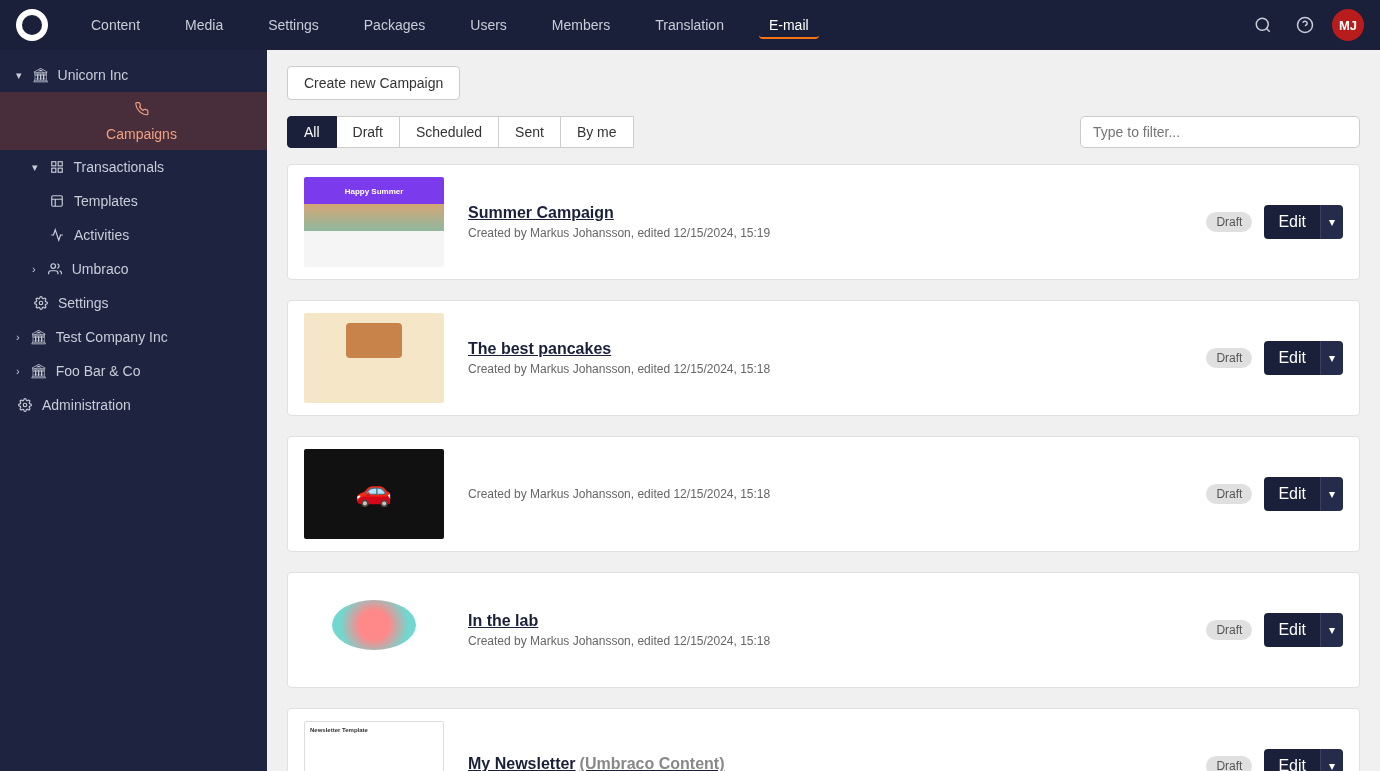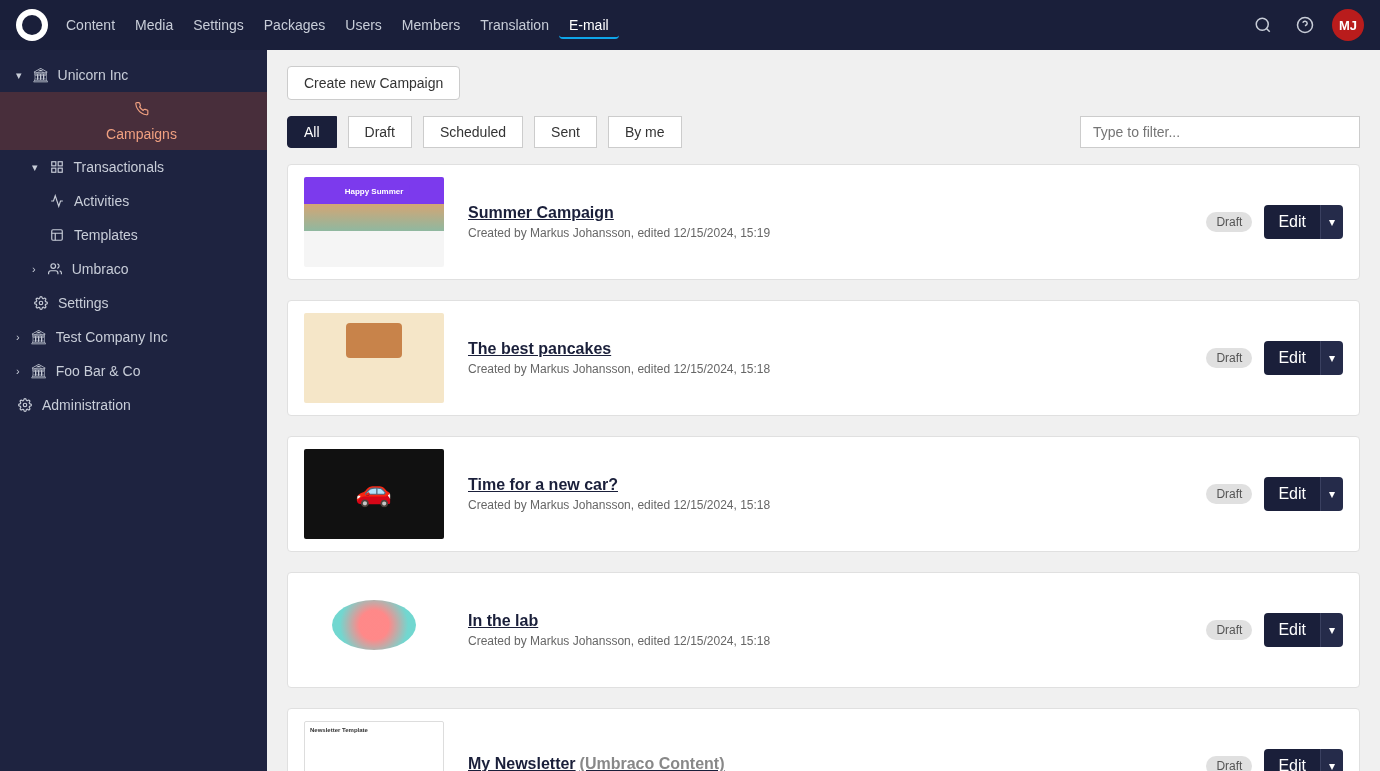--- a/index.html
+++ b/index.html
@@ -5,21 +5,21 @@
     * { box-sizing: border-box; margin: 0; padding: 0; }
     body { font-family: -apple-system, BlinkMacSystemFont, 'Segoe UI', sans-serif; background: #f0f0f0; height: 771px; overflow: hidden; }
 
     
     .top-nav {
       background: #1a1f3a;
       height: 50px;
       display: flex;
       align-items: center;
       padding: 0 16px;
-      gap: 0;
+      gap: 25px;
       position: fixed;
       top: 0; left: 0; right: 0;
       z-index: 100;
     }
     .top-nav-logo {
       width: 32px; height: 32px;
       background: white;
       border-radius: 50%;
       display: flex; align-items: center; justify-content: center;
       margin-right: 8px;
@@ -33,21 +33,21 @@
     .nav-link {
       color: #c8cdd8;
       text-decoration: none;
       font-size: 14px;
       padding: 6px 10px;
       border-radius: 4px;
       cursor: pointer;
     }
     .nav-link.active {
       color: white;
-      border-bottom: 2px solid #0ea5e9;
+      border-bottom: 2px solid #f97316;
       padding-bottom: 4px;
     }
     .nav-spacer { flex: 1; }
     .nav-icons {
       display: flex; align-items: center; gap: 12px;
     }
     .nav-icon-btn {
       color: #c8cdd8;
       cursor: pointer;
       font-size: 18px;
@@ -127,21 +127,21 @@
       padding: 8px 16px;
       font-size: 14px;
       cursor: pointer;
       color: #333;
     }
 
     
     .filter-bar {
       display: flex;
       align-items: center;
-      gap: 12px;
+      gap: 0;
       margin-bottom: 16px;
     }
     .filter-tab {
       padding: 7px 16px;
       border: 1px solid #ccc;
       background: white;
       font-size: 14px;
       cursor: pointer;
       color: #333;
       margin-right: -1px;
@@ -150,21 +150,21 @@
     .filter-tab:last-child { border-radius: 0 4px 4px 0; margin-right: 0; }
     .filter-tab.active {
       background: #1a1f3a;
       color: white;
       border-color: #1a1f3a;
       z-index: 1;
     }
     .filter-spacer { flex: 1; }
     .filter-input {
       border: 1px solid #ccc;
-      border-radius: 0;
+      border-radius: 5px;
       padding: 7px 12px;
       font-size: 14px;
       width: 280px;
       background: white;
     }
 
     
     .campaign-list {
       display: flex;
       flex-direction: column;
@@ -365,33 +365,33 @@
             <rect x="14" y="3" width="7" height="7"></rect>
             <rect x="14" y="14" width="7" height="7"></rect>
             <rect x="3" y="14" width="7" height="7"></rect>
         </svg>
       </span>
       <span>Transactionals</span>
     </div>
     <div class="sidebar-item sidebar-indent-2">
       <span class="sidebar-icon">
         <svg width="14" height="14" viewBox="0 0 24 24" fill="none" stroke="currentColor" stroke-width="2">
-          <polyline points="22 12 18 12 15 21 9 3 6 12 2 12"></polyline>
-        </svg>
-      </span>
-      <span>Activities</span>
-    </div>
-    <div class="sidebar-item sidebar-indent-2">
-      <span class="sidebar-icon">
-        <svg width="14" height="14" viewBox="0 0 24 24" fill="none" stroke="currentColor" stroke-width="2">
           <rect x="3" y="3" width="18" height="18" rx="2"></rect>
             <path d="M3 9h18M9 21V9"></path>
         </svg>
       </span>
       <span>Templates</span>
+    </div>
+    <div class="sidebar-item sidebar-indent-2">
+      <span class="sidebar-icon">
+        <svg width="14" height="14" viewBox="0 0 24 24" fill="none" stroke="currentColor" stroke-width="2">
+          <polyline points="22 12 18 12 15 21 9 3 6 12 2 12"></polyline>
+        </svg>
+      </span>
+      <span>Activities</span>
     </div>
     <div class="sidebar-item sidebar-indent-1">
       <span class="chevron">›</span>
       <span class="sidebar-icon">
         <svg width="14" height="14" viewBox="0 0 24 24" fill="none" stroke="currentColor" stroke-width="2">
           <path d="M17 21v-2a4 4 0 0 0-4-4H5a4 4 0 0 0-4 4v2"></path>
             <circle cx="9" cy="7" r="4"></circle>
             <path d="M23 21v-2a4 4 0 0 0-3-3.87"></path>
             <path d="M16 3.13a4 4 0 0 1 0 7.75"></path>
         </svg>
@@ -472,21 +472,20 @@
         <span class="badge-draft">Draft</span>
         <div class="edit-btn-group">
           <button class="btn-edit">Edit</button>
           <button class="btn-edit-caret">▾</button>
         </div>
       </div>
     </div>
         <div class="campaign-card">
       <div class="campaign-thumb thumb-car"></div>
       <div class="campaign-info">
-        <div class="campaign-title">Time for a new car?</div>
         <div class="campaign-subtitle">Created by Markus Johansson, edited 12/15/2024, 15:18</div>
       </div>
       <div class="campaign-actions">
         <span class="badge-draft">Draft</span>
         <div class="edit-btn-group">
           <button class="btn-edit">Edit</button>
           <button class="btn-edit-caret">▾</button>
         </div>
       </div>
     </div>

